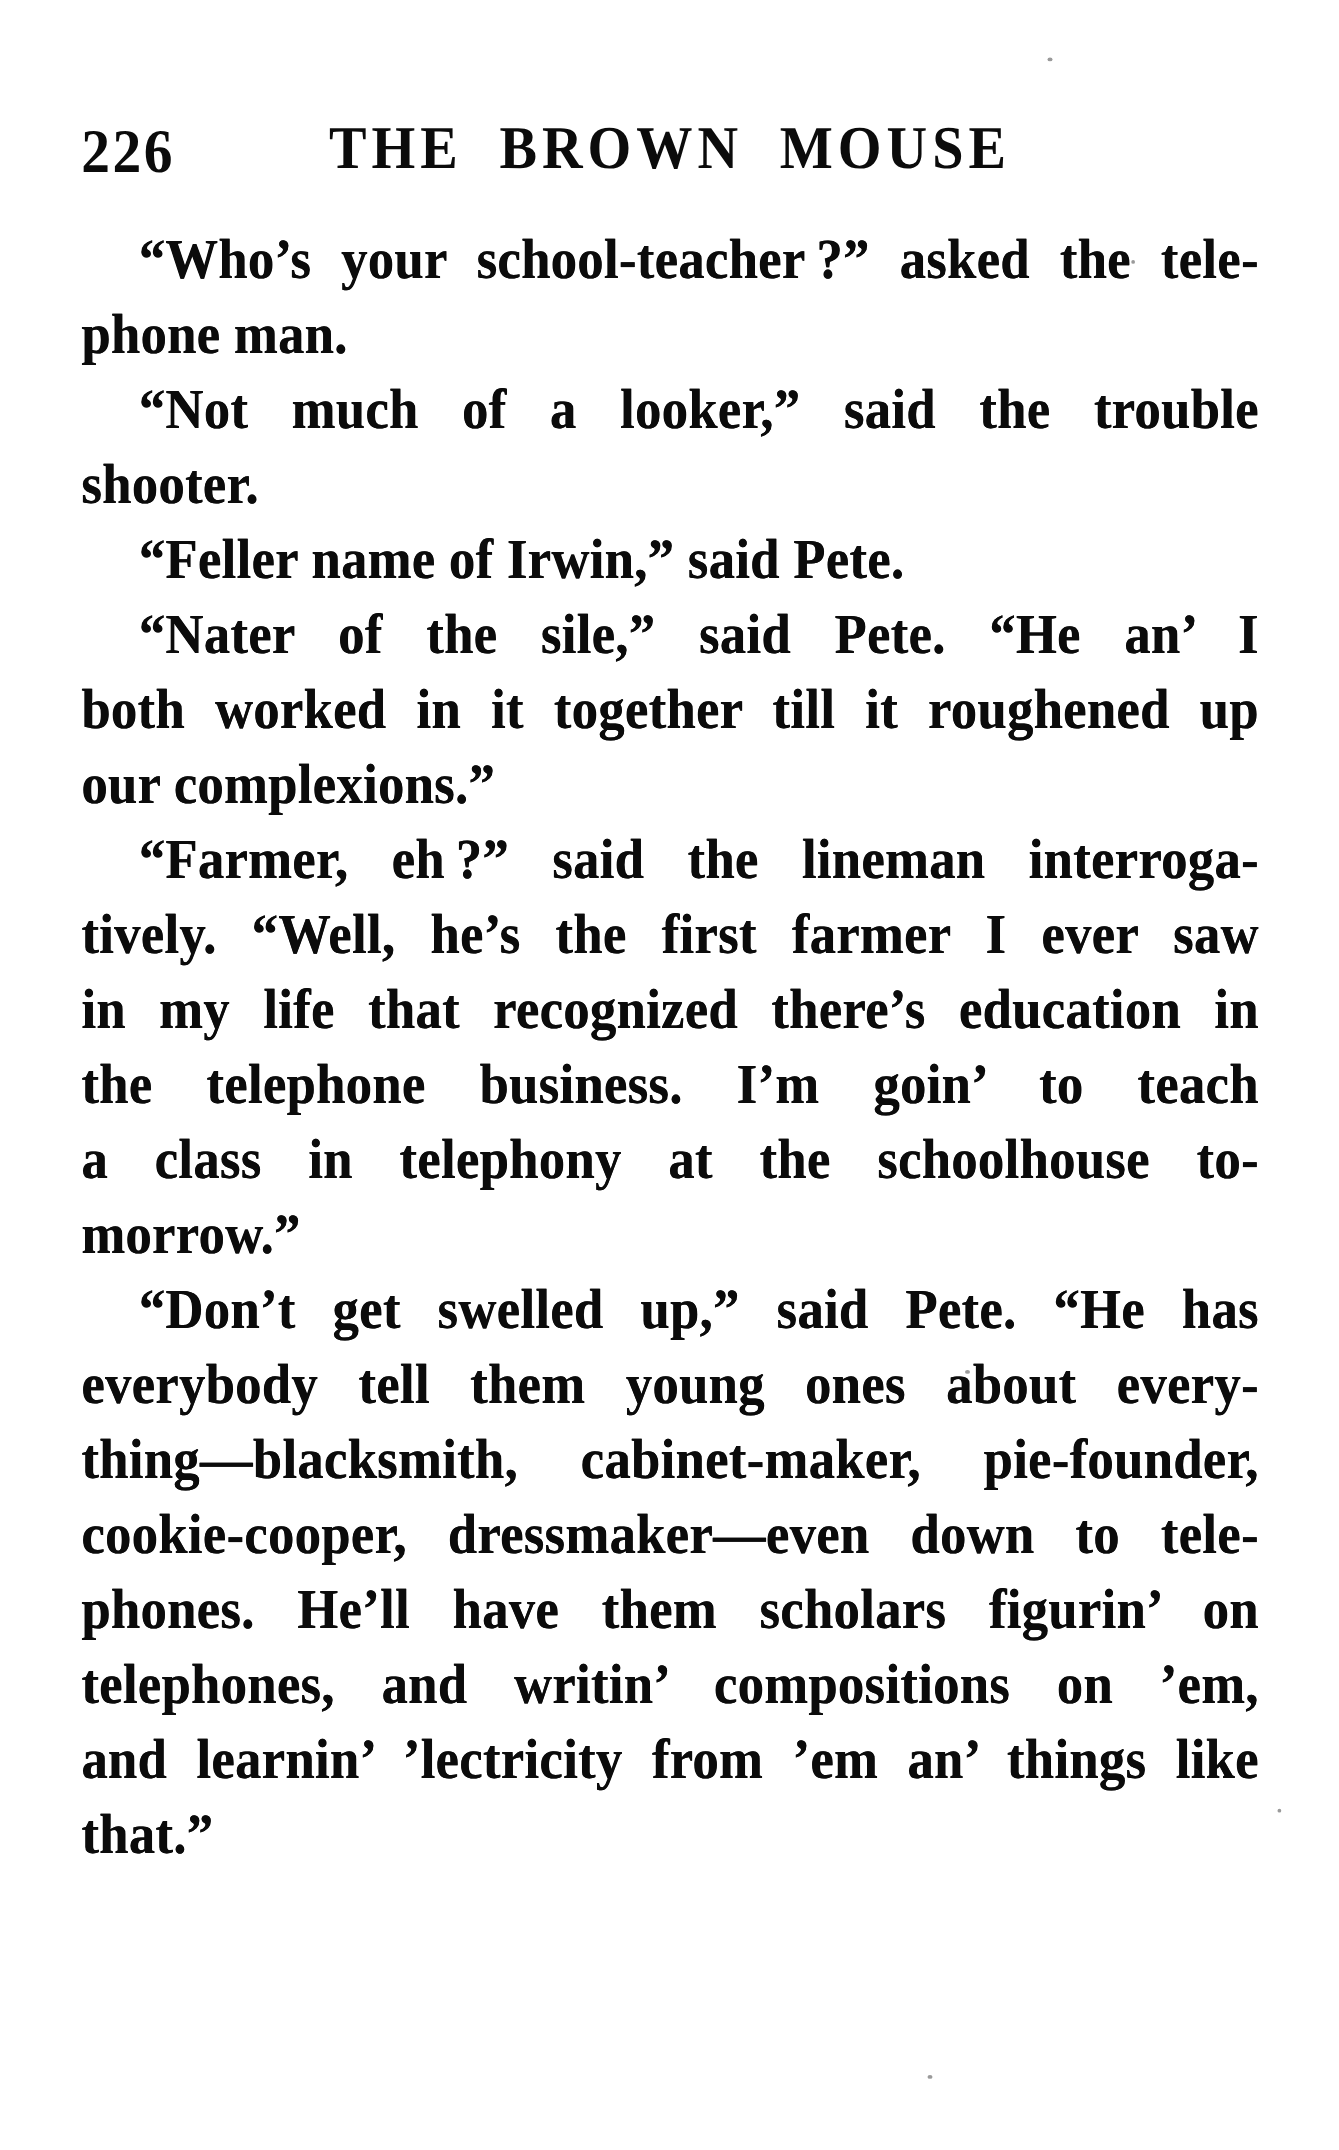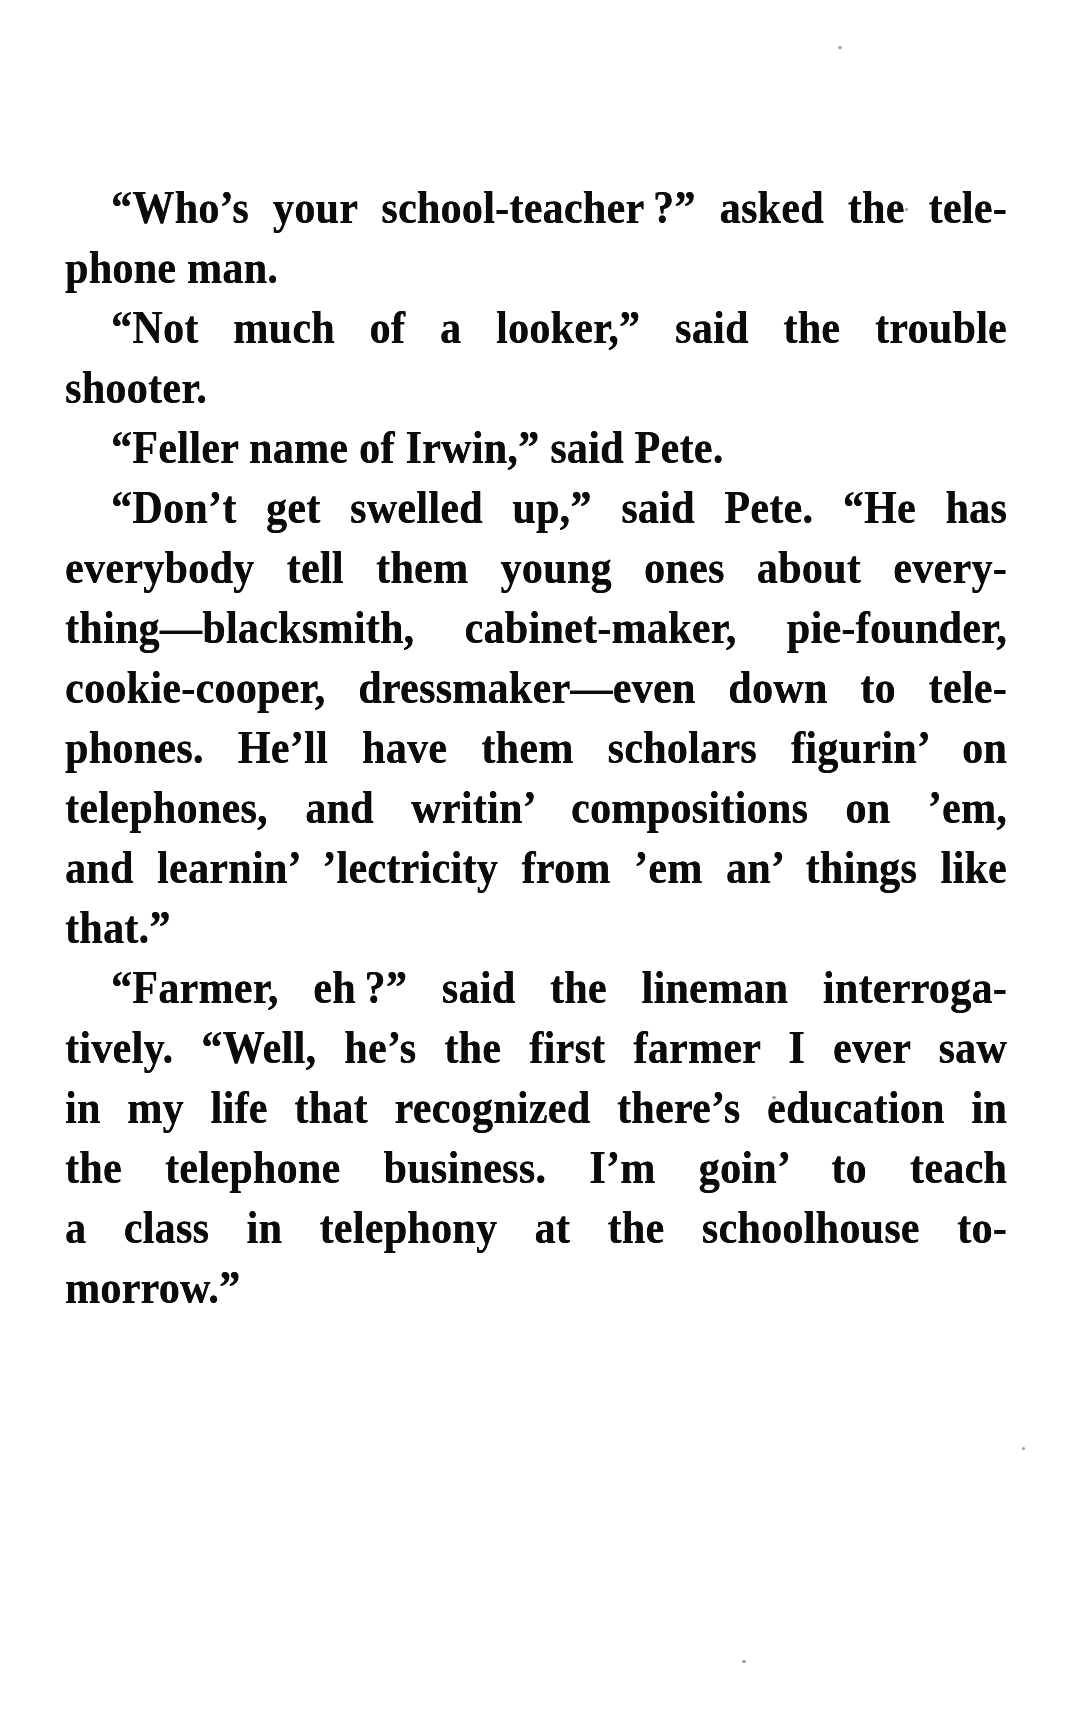--- a/index.html
+++ b/index.html
@@ -70,49 +70,58 @@
   .speck.s1 { left: 838px; top: 46px;  width: 4px; height: 3px; }
   .speck.s2 { left: 905px; top: 208px; width: 3px; height: 3px; }
   .speck.s3 { left: 772px; top: 1096px; width: 4px; height: 3px; }
   .speck.s4 { left: 1022px; top: 1447px; width: 3px; height: 3px; }
   .speck.s5 { left: 742px; top: 1660px; width: 4px; height: 3px; }
 </style>
 </head>
 <body>
 
 <div class="page">
+  <div class="running-head">
+    <span class="folio">226</span>
+    <span class="title">THE BROWN MOUSE</span>
+  </div>
   <div class="body-block">
       <p class="para">
         <span class="line first">“Who’s your school-teacher ?” asked the tele-</span>
         <span class="line last">phone man.</span>
       </p>
       <p class="para">
         <span class="line first">“Not much of a looker,” said the trouble</span>
         <span class="line last">shooter.</span>
       </p>
       <p class="para">
         <span class="line first last">“Feller name of Irwin,” said Pete.</span>
       </p>
       <p class="para">
+        <span class="line first">“Nater of the sile,” said Pete. “He an’ I</span>
+        <span class="line">both worked in it together till it roughened up</span>
+        <span class="line last">our complexions.”</span>
+      </p>
+      <p class="para">
+        <span class="line first">“Farmer, eh ?” said the lineman interroga-</span>
+        <span class="line">tively. “Well, he’s the first farmer I ever saw</span>
+        <span class="line">in my life that recognized there’s education in</span>
+        <span class="line">the telephone business. I’m goin’ to teach</span>
+        <span class="line">a class in telephony at the schoolhouse to-</span>
+        <span class="line last">morrow.”</span>
+      </p>
+      <p class="para">
         <span class="line first">“Don’t get swelled up,” said Pete. “He has</span>
         <span class="line">everybody tell them young ones about every-</span>
         <span class="line">thing—blacksmith, cabinet-maker, pie-founder,</span>
         <span class="line">cookie-cooper, dressmaker—even down to tele-</span>
         <span class="line">phones. He’ll have them scholars figurin’ on</span>
         <span class="line">telephones, and writin’ compositions on ’em,</span>
         <span class="line">and learnin’ ’lectricity from ’em an’ things like</span>
         <span class="line last">that.”</span>
-      </p>
-      <p class="para">
-        <span class="line first">“Farmer, eh ?” said the lineman interroga-</span>
-        <span class="line">tively. “Well, he’s the first farmer I ever saw</span>
-        <span class="line">in my life that recognized there’s education in</span>
-        <span class="line">the telephone business. I’m goin’ to teach</span>
-        <span class="line">a class in telephony at the schoolhouse to-</span>
-        <span class="line last">morrow.”</span>
       </p>
     </div>
   <div class="speck s1"></div>
   <div class="speck s2"></div>
   <div class="speck s3"></div>
   <div class="speck s4"></div>
   <div class="speck s5"></div>
 </div>
 
 </body></html>

